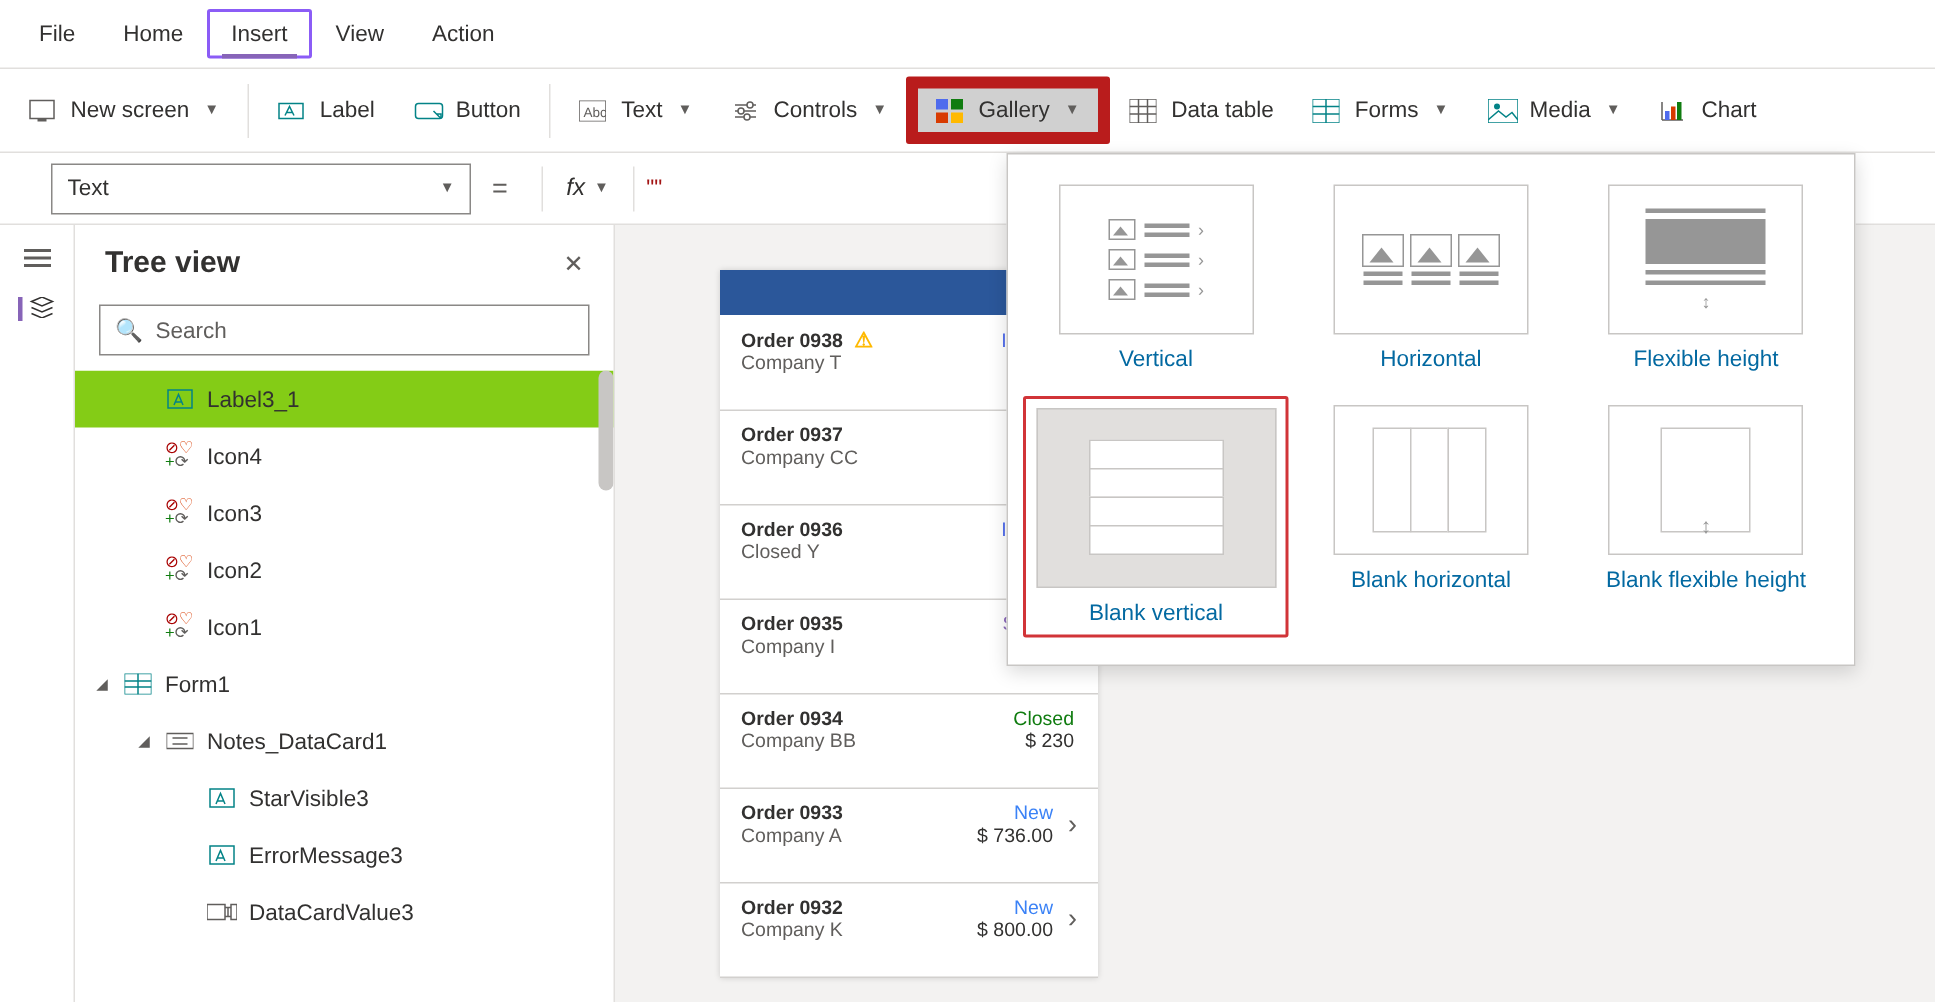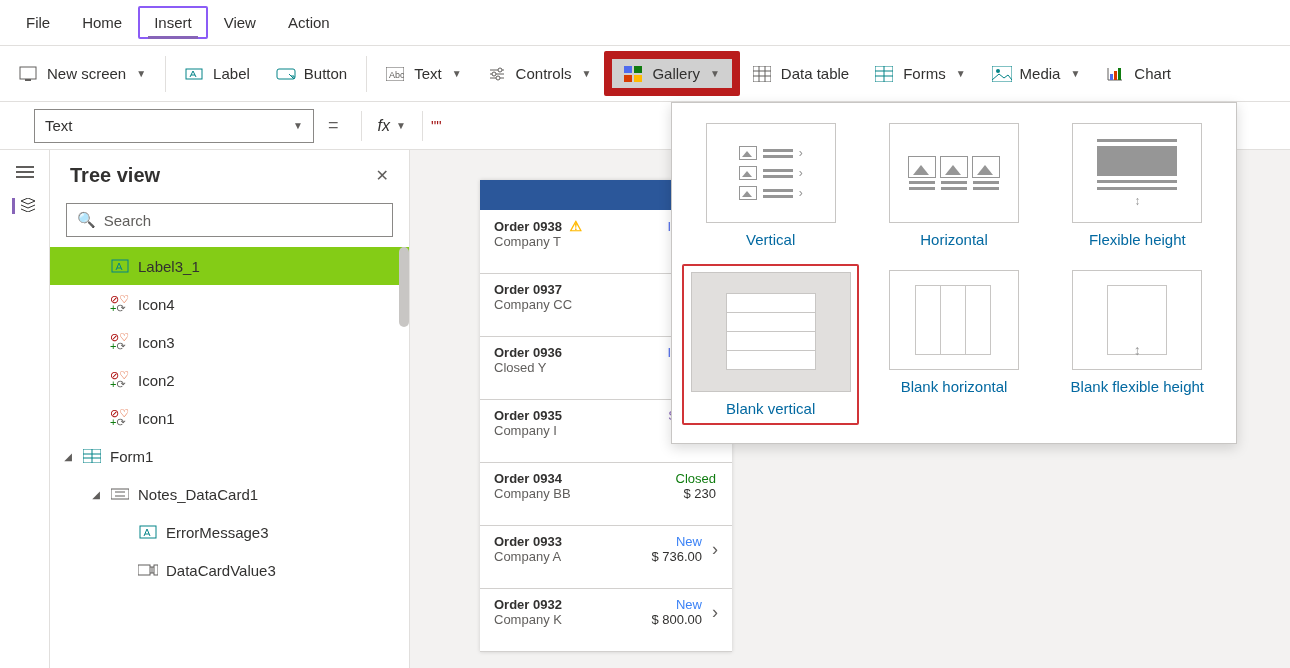--- a/index.html
+++ b/index.html
@@ -328,20 +328,30 @@
           <span>Notes_DataCard1</span>
         </div>
         <div class="row">
           <span class="ind" style="width:64px"></span>
           <span class="ico">
             <svg width="18" height="14">
               <rect x="1" y="1" width="16" height="12" fill="none" stroke="#038387"></rect>
               <path d="M5 11 L8 4 L11 11 M6 9 L10 9" fill="none" stroke="#038387"></path>
             </svg>
           </span>
+          <span>StarVisible3</span>
+        </div>
+        <div class="row">
+          <span class="ind" style="width:64px"></span>
+          <span class="ico">
+            <svg width="18" height="14">
+              <rect x="1" y="1" width="16" height="12" fill="none" stroke="#038387"></rect>
+              <path d="M5 11 L8 4 L11 11 M6 9 L10 9" fill="none" stroke="#038387"></path>
+            </svg>
+          </span>
           <span>ErrorMessage3</span>
         </div>
         <div class="row">
           <span class="ind" style="width:64px"></span>
           <span class="ico">
             <svg width="20" height="14">
               <rect x="0" y="2" width="12" height="10" fill="none" stroke="#605e5c"></rect>
               <path d="M14 4 L14 10 M12 4 L16 4 M12 10 L16 10" stroke="#605e5c"></path>
               <rect x="16" y="2" width="4" height="10" fill="none" stroke="#605e5c"></rect>
             </svg>

